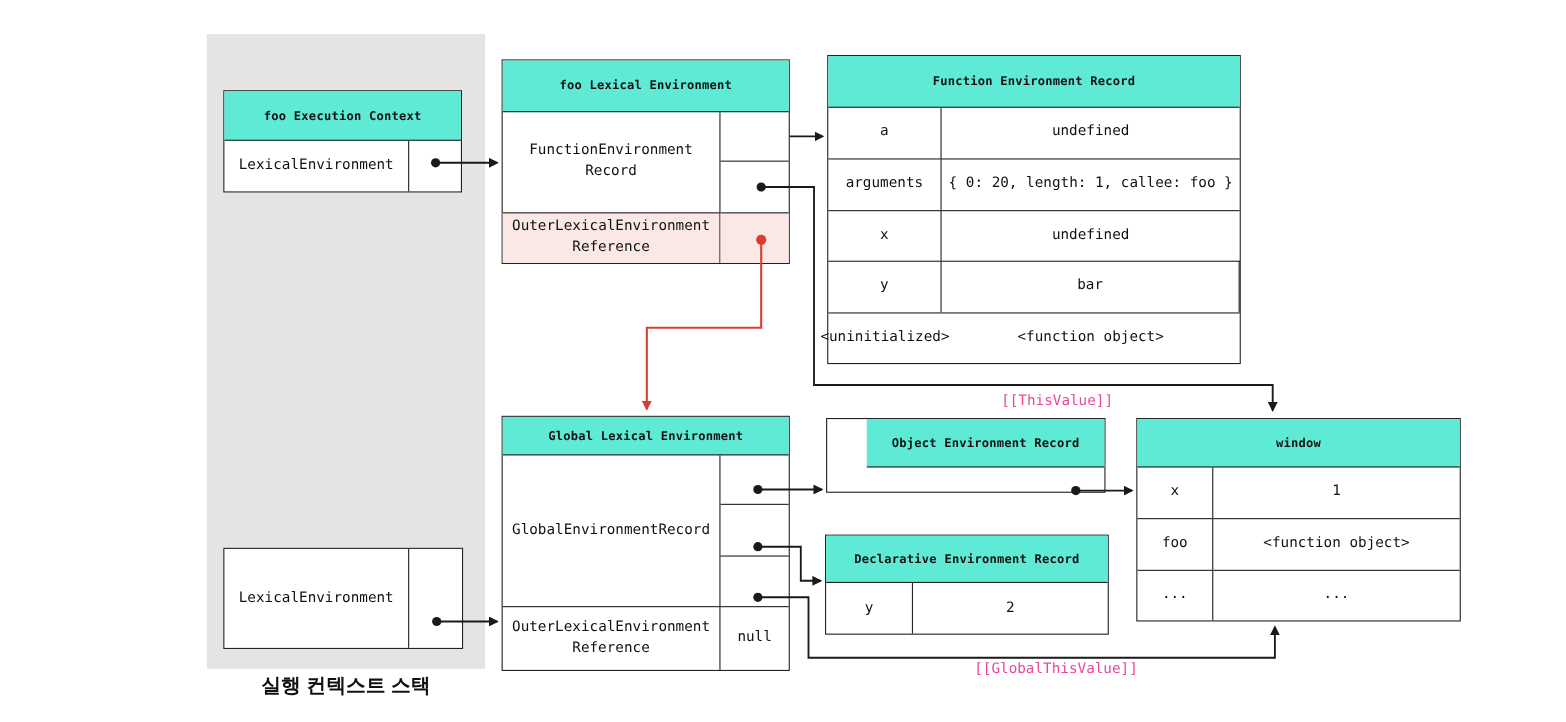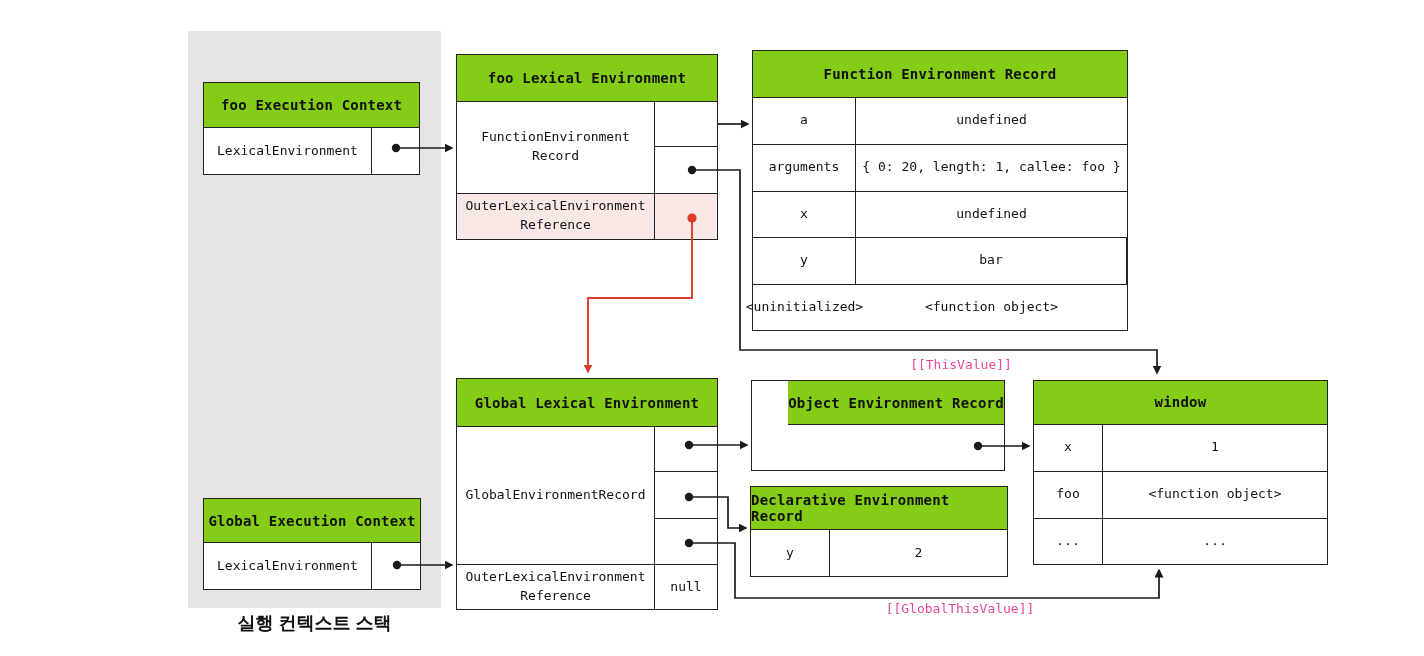--- a/index.html
+++ b/index.html
@@ -1,21 +1,21 @@
 <!DOCTYPE html>
 <html><head>
 <meta charset="utf-8">
 <style>
   html,body{margin:0;padding:0;background:#ffffff;}
   .canvas{position:relative;width:1424px;height:656px;background:#ffffff;overflow:hidden;
           font-family:"DejaVu Sans Mono","Liberation Mono",monospace;font-size:13px;color:#111;}
   .panel{position:absolute;left:188px;top:31px;width:253px;height:577px;background:#E6E4E2;}
   .box{position:absolute;background:#fff;border:1.5px solid #222;box-sizing:border-box;display:flex;flex-direction:column;}
-  .hdr{background:#84cc16;border-bottom:1.5px solid #222;display:flex;align-items:center;justify-content:center;
-       font-weight:bold;font-size:14px;letter-spacing:.2px;box-sizing:border-box;flex:0 0 auto;}
+  .hdr{background:#5eead4;border-bottom:1.5px solid #222;display:flex;align-items:center;justify-content:center;
+       font-weight:bold;font-size:11px;letter-spacing:.2px;box-sizing:border-box;flex:0 0 auto;}
   .cell{display:flex;align-items:center;justify-content:center;text-align:center;box-sizing:border-box;white-space:pre-line;line-height:1.45;}
   .rflex{display:flex;flex:1 1 auto;min-height:0;border-radius:18px;}
   .br{border-right:1.5px solid #222;}
   .bb{border-bottom:1.5px solid #222;}
   .bt{border-top:1.5px solid #222;}
   .pink{background:#F9E8E5;}
   .grid{display:grid;flex:1 1 auto;min-height:0;}
   .svglayer{position:absolute;left:0;top:0;width:1424px;height:656px;pointer-events:none;}
   .flabel{position:absolute;text-align:center;font-size:13px;color:#ec4899;}
   .caption{position:absolute;left:188px;top:611px;width:253px;text-align:center;
@@ -59,33 +59,33 @@
       <div class="cell br bt">x</div>
       <div class="cell bt">undefined</div>
       <div class="cell br bt">y</div>
       <div class="cell br bt">bar</div>
       <div class="cell bt">&lt;uninitialized&gt;</div>
       <div class="cell bt">&lt;function object&gt;</div>
     </div>
   </div>
 
   <div class="box" style="left:456px;top:378px;width:262px;height:232px;">
-    <div class="hdr" style="height:48px;">Global Lexical Environment</div>
+    <div class="hdr" style="height:35px;">Global Lexical Environment</div>
     <div class="grid" style="grid-template-columns:198px 1fr;grid-template-rows:45px 47px 45px 1fr;">
       <div class="cell br" style="grid-row:1/4;grid-column:1;">GlobalEnvironmentRecord</div>
       <div class="cell bb" style="grid-row:1;grid-column:2;"></div>
       <div class="cell bb" style="grid-row:2;grid-column:2;"></div>
       <div class="cell" style="grid-row:3;grid-column:2;"></div>
       <div class="cell br bt" style="grid-row:4;grid-column:1;">OuterLexicalEnvironment
 Reference</div>
       <div class="cell bt" style="grid-row:4;grid-column:2;">null</div>
     </div>
   </div>
 
-  <div class="box" style="left:751px;top:380px;width:254px;height:91px;padding-left:36px;">
+  <div class="box" style="left:751px;top:380px;width:254px;height:68px;padding-left:36px;">
     <div class="hdr" style="height:44px;">Object Environment Record</div>
   </div>
 
   <div class="box" style="left:750px;top:486px;width:258px;height:91px;">
     <div class="hdr" style="height:43px;">Declarative Environment Record</div>
     <div class="rflex">
       <div class="cell br" style="width:79px;">y</div>
       <div class="cell" style="flex:1;">2</div>
     </div>
   </div>
@@ -96,21 +96,20 @@
       <div class="cell br">x</div>
       <div class="cell">1</div>
       <div class="cell br bt">foo</div>
       <div class="cell bt">&lt;function object&gt;</div>
       <div class="cell br bt">...</div>
       <div class="cell bt">...</div>
     </div>
   </div>
 
   <div class="box" style="left:203px;top:498px;width:218px;height:92px;">
-    <div class="hdr" style="height:44px;">Global Execution Context</div>
     <div class="rflex">
       <div class="cell br" style="flex:1;">LexicalEnvironment</div>
       <div class="cell" style="width:48px;"></div>
     </div>
   </div>
 
   <div class="flabel" style="left:861px;top:357px;width:200px;">[[ThisValue]]</div>
   <div class="flabel" style="left:860px;top:601px;width:200px;">[[GlobalThisValue]]</div>
   <div class="caption">실행 컨텍스트 스택</div>
 

